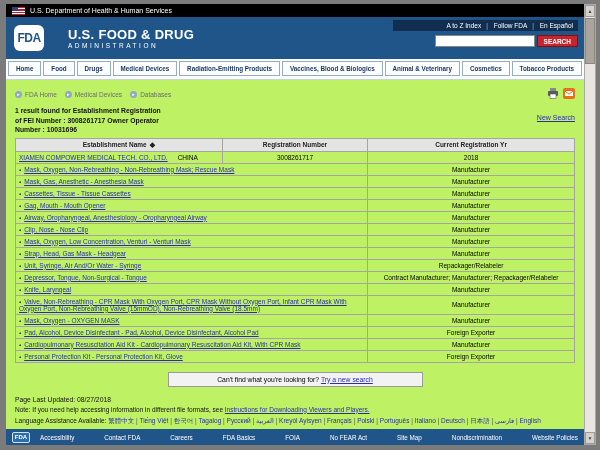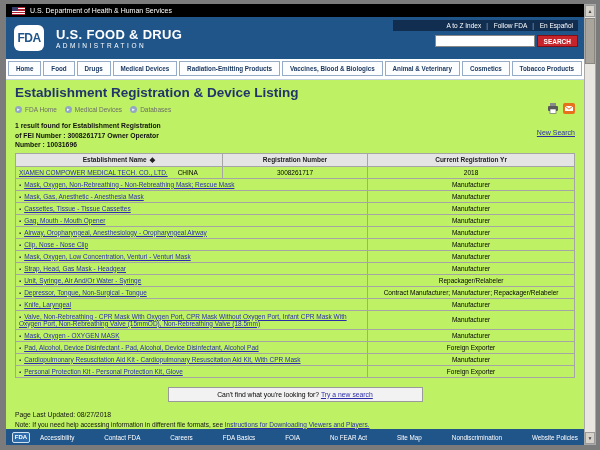--- a/index.html
+++ b/index.html
@@ -22,21 +22,21 @@
   .flag-icon { width:13px; height:8px; display:inline-block; position:relative; flex:0 0 auto;
     background:repeating-linear-gradient(180deg,#b22234 0 1.2px,#fff 1.2px 2.4px); }
   .flag-icon::before { content:""; position:absolute; left:0; top:0; width:6px; height:4px; background:#3c3b6e; }
 
   
   .header { height:42px; background:var(--header_blue,#20558a); position:relative;
     display:flex; align-items:center; padding:0 8px; }
   .fda-logo { width:30px; height:26px; background:#fff; color:var(--header_blue,#20558a);
     border-radius:6px; display:flex; align-items:center; justify-content:center;
     font-weight:bold; font-size:12px; letter-spacing:-0.5px; }
-  .header-title { margin-left:12px; color:#fff; }
+  .header-title { margin-left:24px; color:#fff; }
   .header-title .l1 { font-size:13px; font-weight:bold; letter-spacing:0.3px; }
   .header-title .l2 { font-size:6.5px; letter-spacing:2.5px; }
   .header-right { position:absolute; right:6px; top:3px; width:185px; }
   .util { background:var(--dark_blue,#112e51); color:#fff; font-size:6.5px;
     padding:2px 5px; display:flex; justify-content:flex-end; gap:5px; }
   .util a { color:#fff; text-decoration:none; }
   .util a + a::before { content:"|  "; color:#9db4cf; margin-right:4px; }
   .search-row { margin-top:4px; display:flex; justify-content:flex-end; gap:2px; }
   .search-row input { width:100px; height:12px; font-size:7px; border:1px solid #888; padding:0 2px; }
   .search-row button { background:var(--search_red,#c8242c); color:#fff; border:1px solid #7e1016;
@@ -140,21 +140,20 @@
       <div class="tab">Drugs</div>
       <div class="tab">Medical Devices</div>
       <div class="tab">Radiation-Emitting Products</div>
       <div class="tab">Vaccines, Blood &amp; Biologics</div>
       <div class="tab">Animal &amp; Veterinary</div>
       <div class="tab">Cosmetics</div>
       <div class="tab">Tobacco Products</div>
     </div>
 
   <div class="content">
-    <div class="page-title">Establishment Registration &amp; Device Listing</div>
 
     <div class="crumb-row">
       <div class="crumbs">
 
           <span class="crumb">
             <span class="crumb-icon">▸</span>
             <a>FDA Home</a>
           </span>
 
           <span class="crumb">

